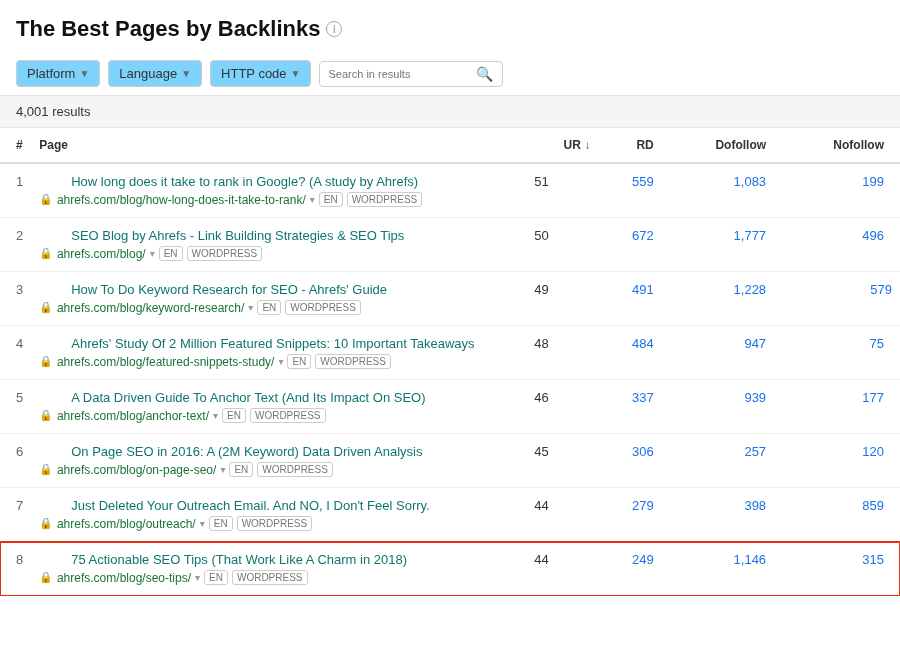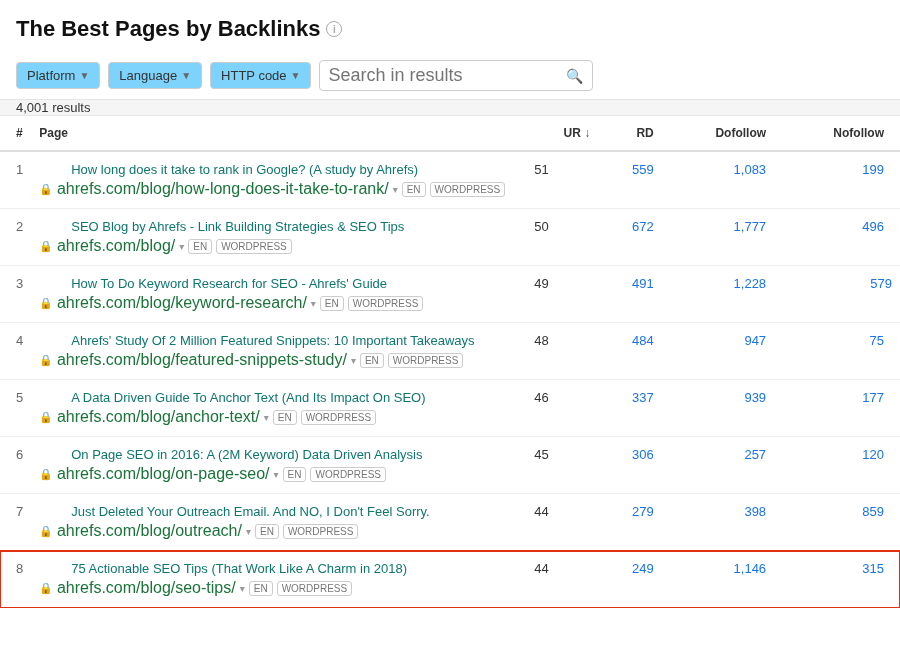--- a/index.html
+++ b/index.html
@@ -6,41 +6,41 @@
     body { font-family: -apple-system, BlinkMacSystemFont, 'Segoe UI', Arial, sans-serif; font-size: 13px; color: #333; background: #fff; width: 900px; }
 
     .page-header { padding: 16px 16px 10px 16px; }
     .page-title { font-size: 22px; font-weight: 600; color: #111; display: flex; align-items: center; gap: 6px; }
     .info-icon { display: inline-flex; align-items: center; justify-content: center; width: 16px; height: 16px; border-radius: 50%; border: 1px solid #aaa; color: #aaa; font-size: 10px; cursor: pointer; }
 
     .filters-bar { padding: 8px 16px; display: flex; align-items: center; gap: 8px; }
     .filter-btn { display: inline-flex; align-items: center; gap: 4px; padding: 5px 10px; border: 1px solid #ccc; border-radius: 4px; background: #7dd3fc; cursor: pointer; font-size: 13px; color: #333; }
     .filter-btn .chevron { font-size: 10px; color: #666; }
     .search-wrapper { display: flex; align-items: center; border: 1px solid #ccc; border-radius: 4px; padding: 4px 8px; gap: 6px; min-width: 180px; }
-    .search-wrapper input { border: none; outline: none; font-size: 18px; color: #999; width: 100%; }
+    .search-wrapper input { border: none; outline: none; font-size: 11px; color: #999; width: 100%; }
     .search-icon { color: #999; font-size: 14px; }
 
-    .results-count { padding: 0 16px; background: #f5f5f5; font-size: 13px; color: #333; border-top: 1px solid #e5e5e5; border-bottom: 1px solid #e5e5e5; }
+    .results-count { padding: 8px 16px; background: #f5f5f5; font-size: 13px; color: #333; border-top: 1px solid #e5e5e5; border-bottom: 1px solid #e5e5e5; }
 
     table { width: 100%; border-collapse: collapse; }
     thead tr { border-bottom: 2px solid #ddd; }
     thead th { padding: 10px 8px; text-align: left; font-weight: 600; font-size: 12px; color: #333; white-space: nowrap; }
     thead th.num-col { text-align: right; }
     thead th.sort-active { color: #333; }
     .sort-arrow { color: #555; }
 
     tbody tr { border-bottom: 1px solid #eee; }
     tbody td { padding: 10px 8px; vertical-align: top; }
     td.idx { color: #666; font-size: 13px; width: 30px; }
     td.num { text-align: left; color: #333; font-size: 13px; }
     td.link-num { text-align: right; color: #1a73e8; font-size: 13px; cursor: pointer; }
 
     .page-link { color: #0f766e; text-decoration: none; font-size: 13px; display: block; margin-bottom: 3px; margin-left: 32px; }
     .page-meta { display: flex; align-items: center; gap: 4px; flex-wrap: wrap; }
-    .page-url { color: #1a7339; font-size: 16px; }
+    .page-url { color: #1a7339; font-size: 12px; }
     .lock-icon { color: #1a7339; font-size: 11px; }
     .tag { font-size: 10px; color: #777; border: 1px solid #ccc; border-radius: 3px; padding: 1px 4px; text-transform: uppercase; font-weight: 500; }
     .chevron-url { color: #999; font-size: 10px; cursor: pointer; }
 
     .highlighted-row { outline: 2px solid #e03010; outline-offset: -1px; }
     .highlighted-row td { background: #fff; }
 
     th.page-col { width: 55%; }
   </style>
 </head>

